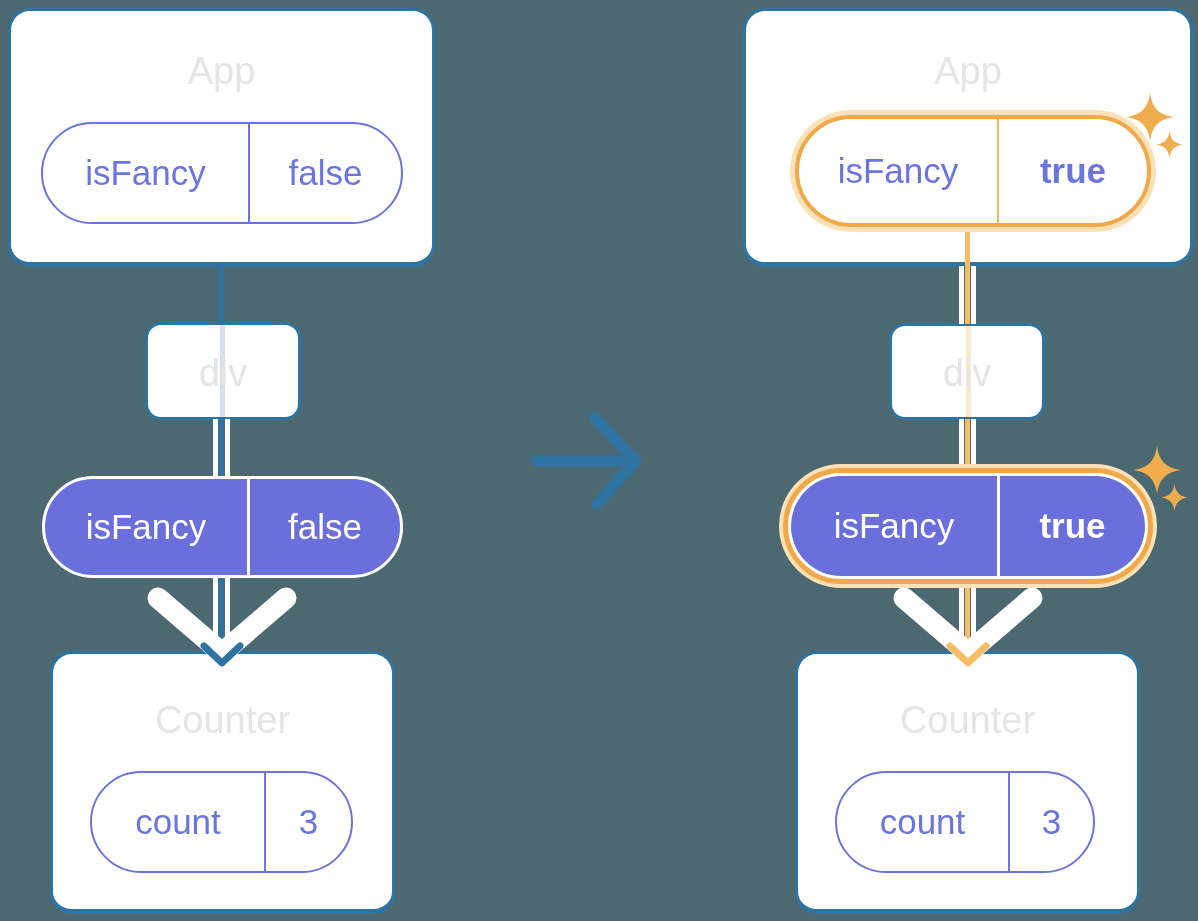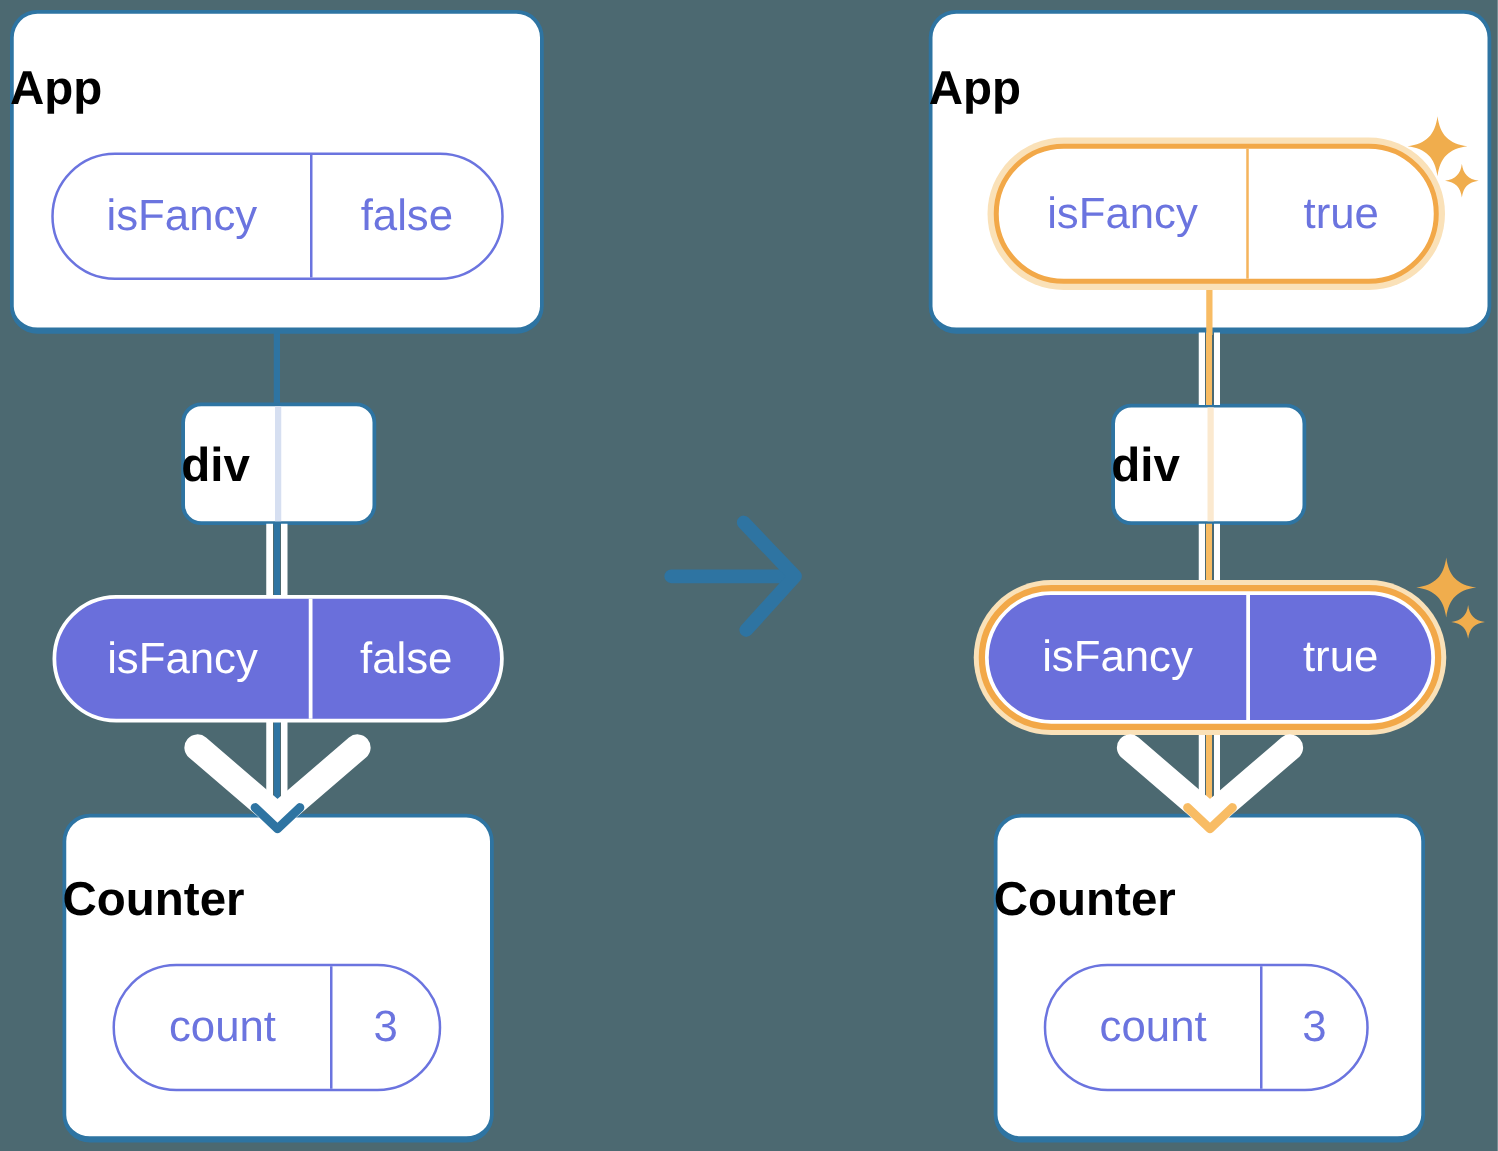--- a/index.html
+++ b/index.html
@@ -19,24 +19,24 @@
     border:3px solid #2E74A2;
     border-bottom-width:5px;
     border-radius:22px;
     z-index:1;
   }
   .smallbox { border-radius:16px; }
 
   
   .title {
     position:absolute; box-sizing:border-box;
-    text-align:left;
-    color:#000000;
+    text-align:center;
+    color:#e5e5e5;
     font-size:38px;
-    font-weight:700;
+    font-weight:400;
     line-height:1.12;
     z-index:3;
   }
 
   
   .pill {
     position:absolute; box-sizing:border-box;
     display:flex; align-items:stretch;
     font-size:35px;
     z-index:3;
@@ -84,21 +84,21 @@
     background:#6A6FDB;
     border-radius:50px;
     color:#fff;
     font-size:35px;
     box-sizing:border-box;
   }
   .purple-inner .cell { display:flex; align-items:center; justify-content:center; }
   .purple-inner .grow { flex:1; }
   .purple-inner .divider { width:3px; background:#fff; }
 
-  .bold { font-weight:normal; }
+  .bold { font-weight:bold; }
 
   
   .line-teal   { position:absolute; width:5px; background:#2E74A2; z-index:0; }
   .line-orange { position:absolute; width:5px; background:#F8BC64; z-index:2; }
   .stub-teal   { position:absolute; width:5px; background:#2E74A2; z-index:4; }
   .stub-orange { position:absolute; width:5px; background:#F8BC64; z-index:4; }
   .faded-blue-line   { position:absolute; width:5px; background:#D6DFF1; z-index:2; }
   .faded-orange-line { position:absolute; width:5px; background:#FBE9CF; z-index:2; }
 
   .triple-teal {

